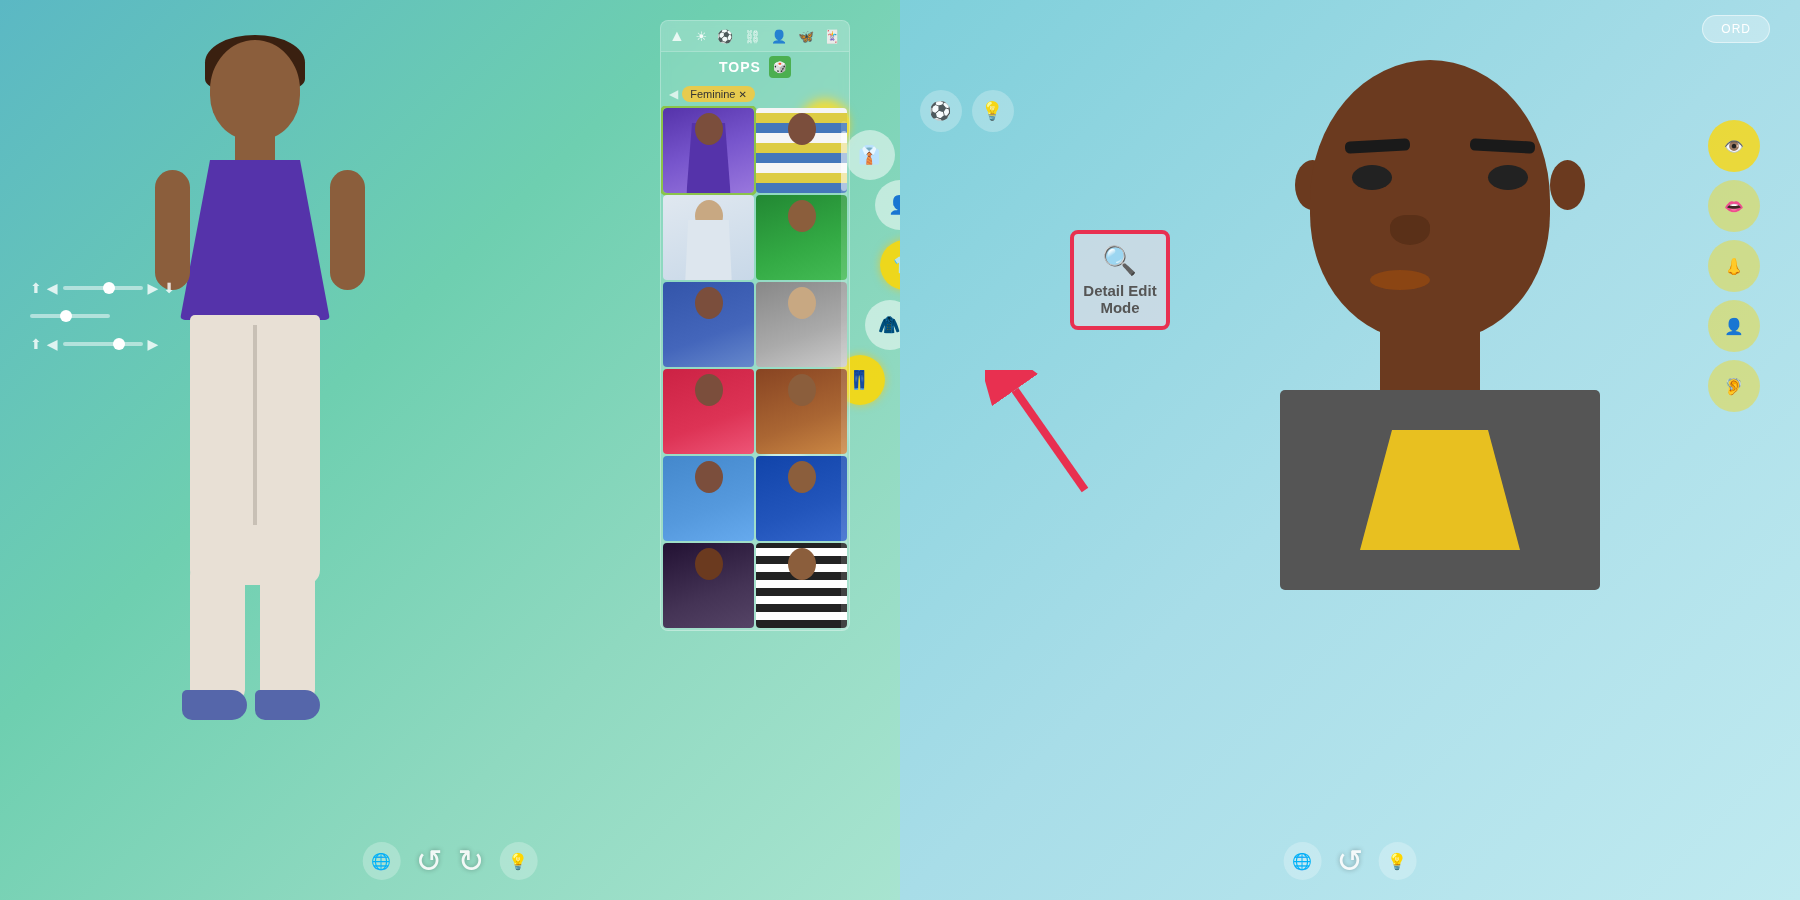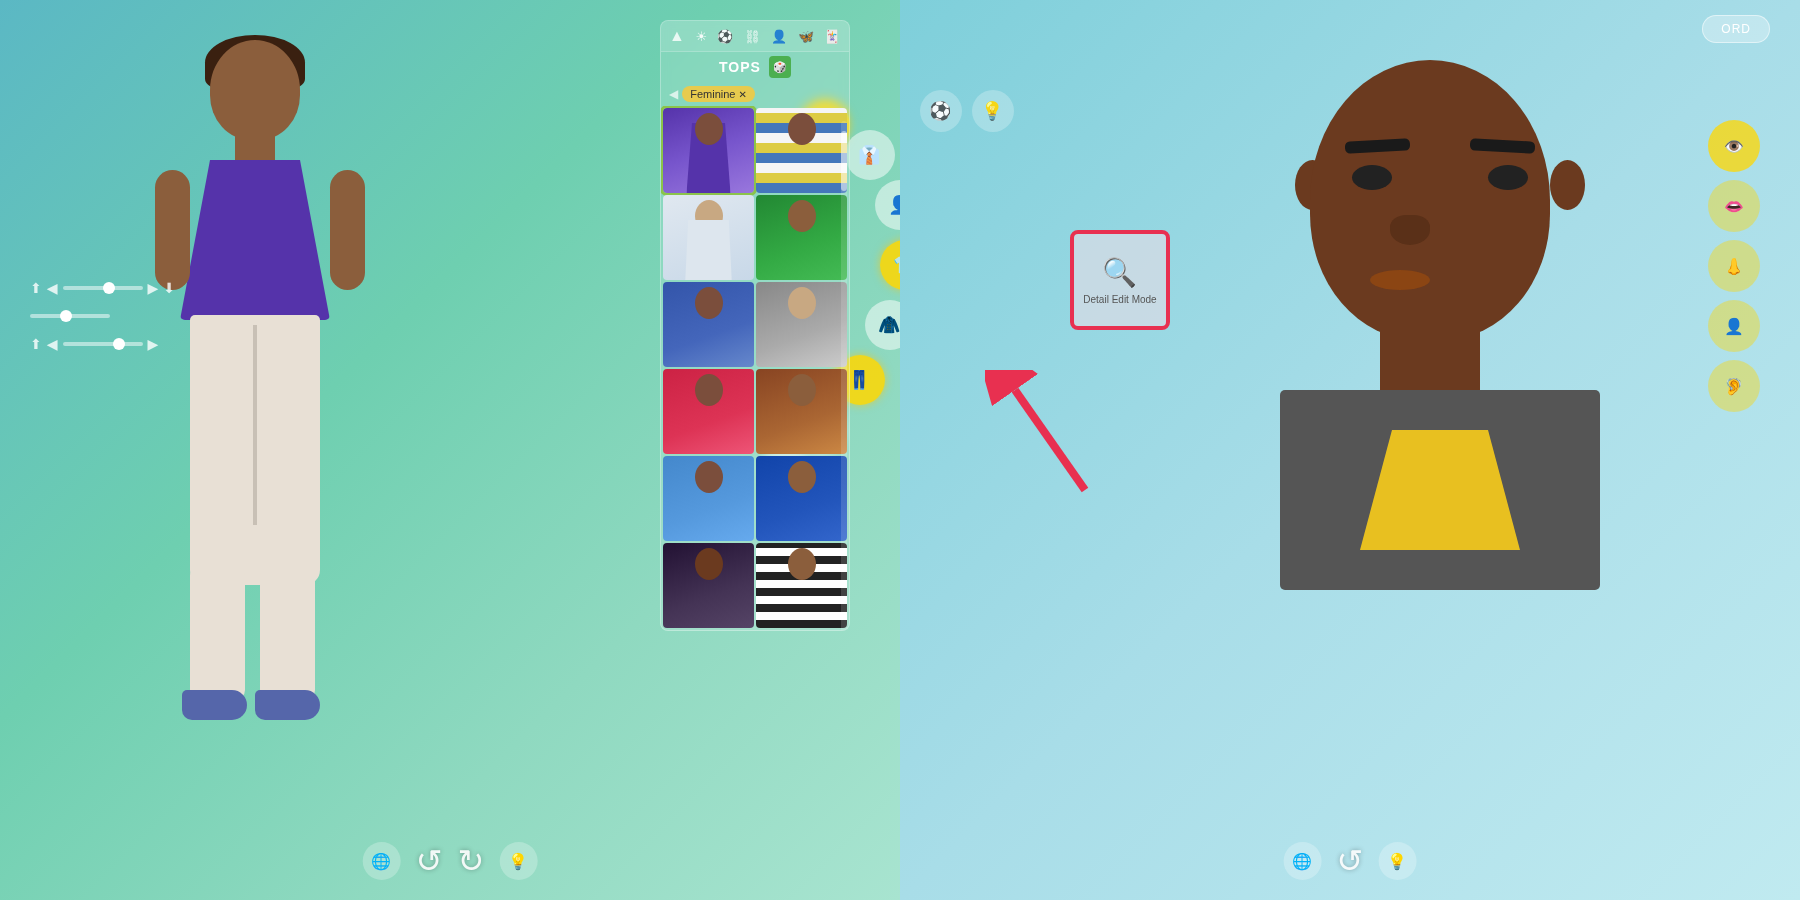--- a/index.html
+++ b/index.html
@@ -498,24 +498,24 @@
       align-items: center;
       justify-content: center;
       cursor: pointer;
       gap: 5px;
     }
     .detail-edit-icon {
       font-size: 28px;
       color: #888;
     }
     .detail-edit-label {
-      font-size: 10px;
+      font-size: 15px;
       color: #555;
       text-align: center;
-      font-weight: normal;
+      font-weight: bold;
     }
 
     
     .red-arrow {
       position: absolute;
       left: 85px;
       top: 370px;
     }
     .red-arrow svg {
       width: 120px;

